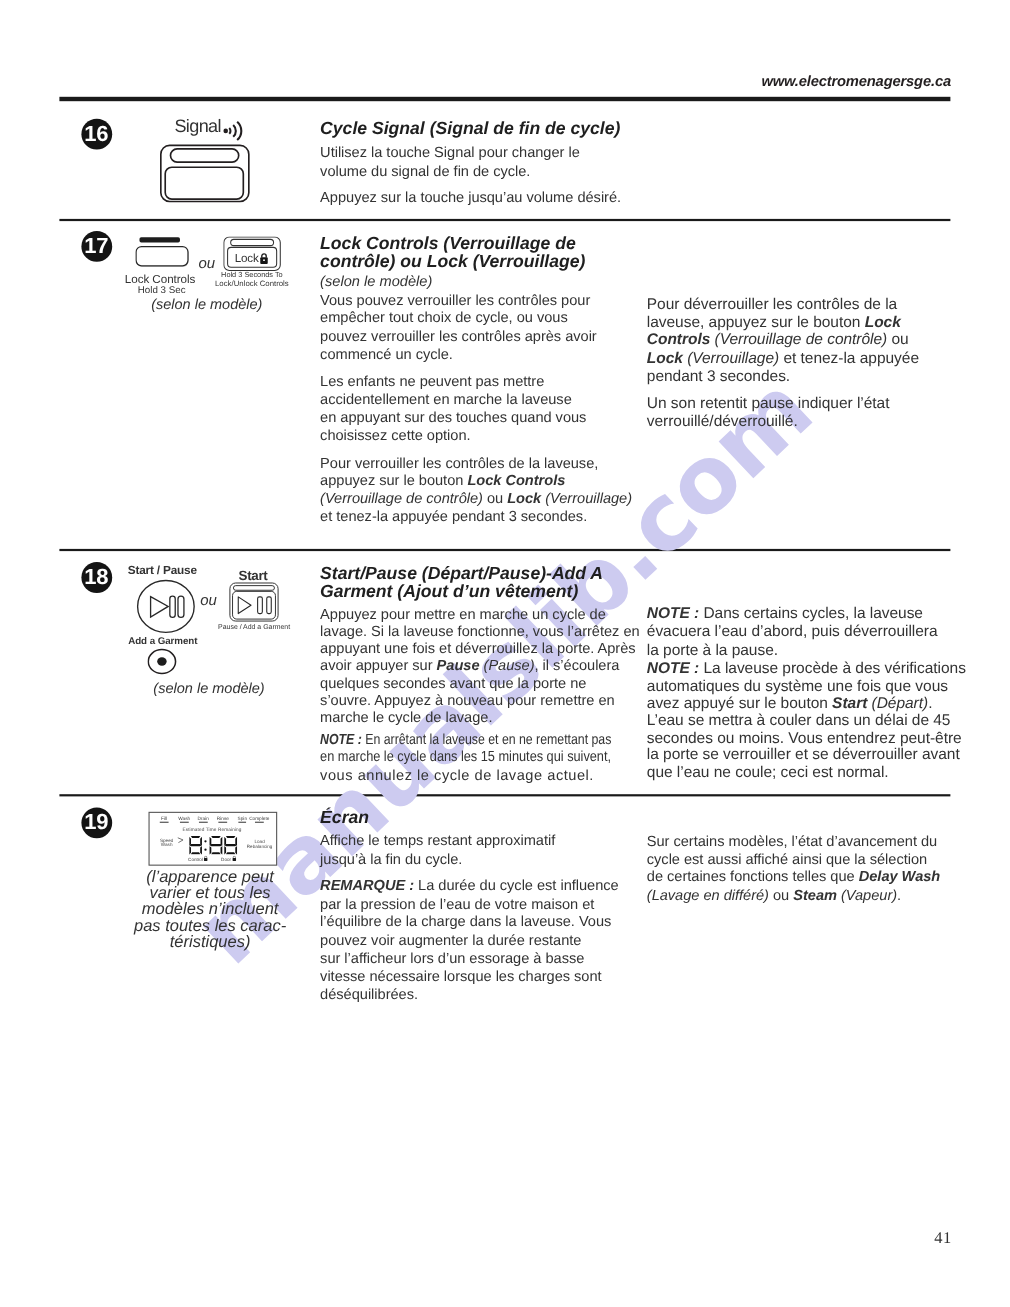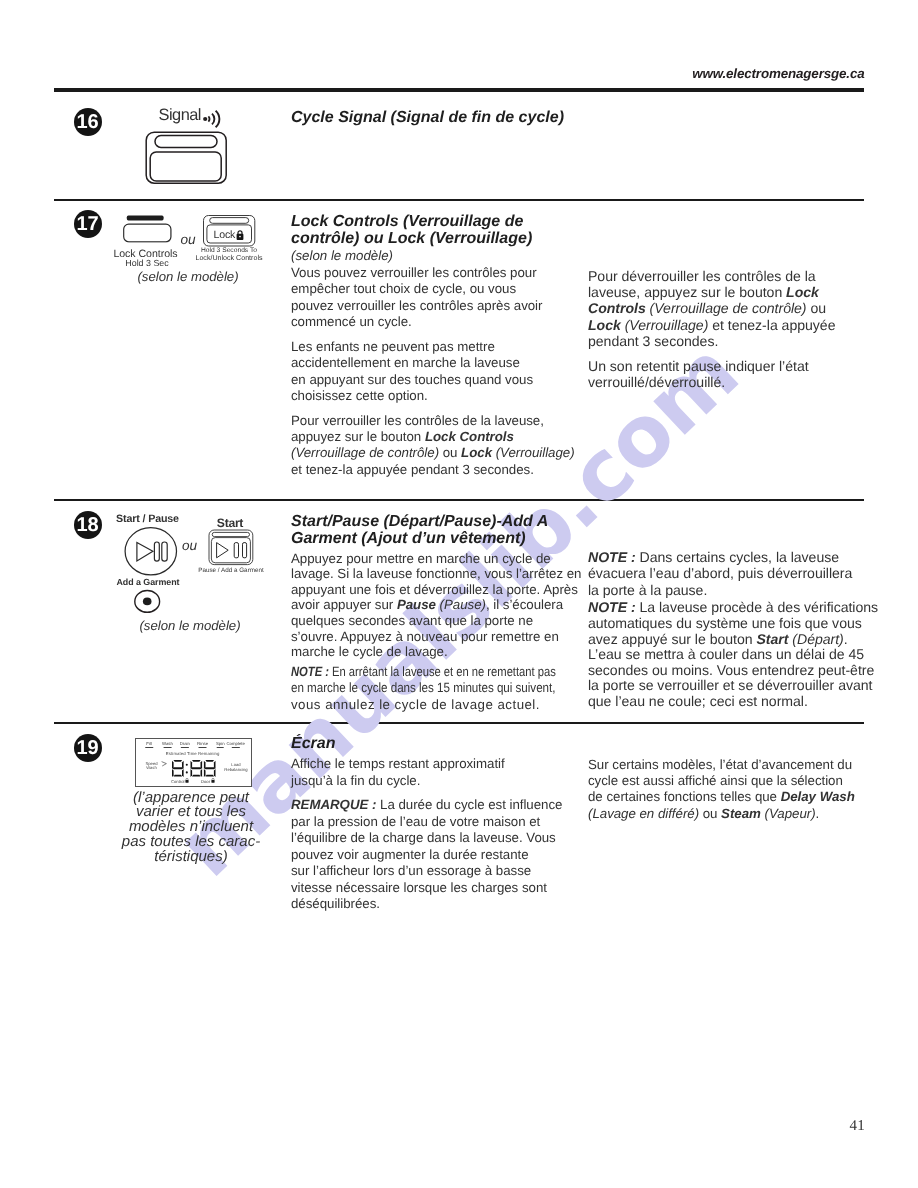--- a/index.html
+++ b/index.html
@@ -79,20 +79,24 @@
     </svg>
     <svg style="position:absolute;left:2px;top:27px" width="86" height="56" viewBox="0 0 86 56">
       <rect x="1.2" y="1.2" width="80" height="51" rx="8" ry="8" fill="#fff" stroke="#231f20" stroke-width="1.5"></rect>
       <rect x="10" y="4.4" width="62" height="12" rx="6" ry="6" fill="#fff" stroke="#231f20" stroke-width="1.5"></rect>
       <rect x="5.2" y="21" width="71" height="29" rx="6" ry="6" fill="#fff" stroke="#231f20" stroke-width="1.5"></rect>
     </svg>
   </div>
 
   <div class="colmid" style="top:108.5px">
     <div class="h">Cycle Signal (Signal de fin de cycle)</div>
+    <div style="margin-top:5px">
+        <div class="pg  "><span><span>Utilisez la touche Signal pour changer le</span></span><br><span><span>volume du signal de fin de cycle.</span></span></div>
+        <div class="pg  "><span><span>Appuyez sur la touche jusqu’au volume désiré.</span></span></div>
+      </div>
   </div>
 
   <div class="num" style="left:73.5px;top:209.5px">17</div>
 
   <div class="art" style="left:110px;top:205px;width:170px;height:85px">
 
     <svg style="position:absolute;left:12.6px;top:9.0px" width="52" height="36" viewBox="0 0 52 36">
       <rect x="3.8" y="1.6" width="36.8" height="4.8" rx="1.6" fill="#1d1d1d"></rect>
       <rect x="1.2" y="11.0" width="47.2" height="17.6" rx="5" ry="5" fill="#c5c5c5" stroke="none"></rect>
       <rect x="0.7" y="10.1" width="47.2" height="17.6" rx="5" ry="5" fill="#fff" stroke="#2a2a2a" stroke-width="1.15"></rect>

